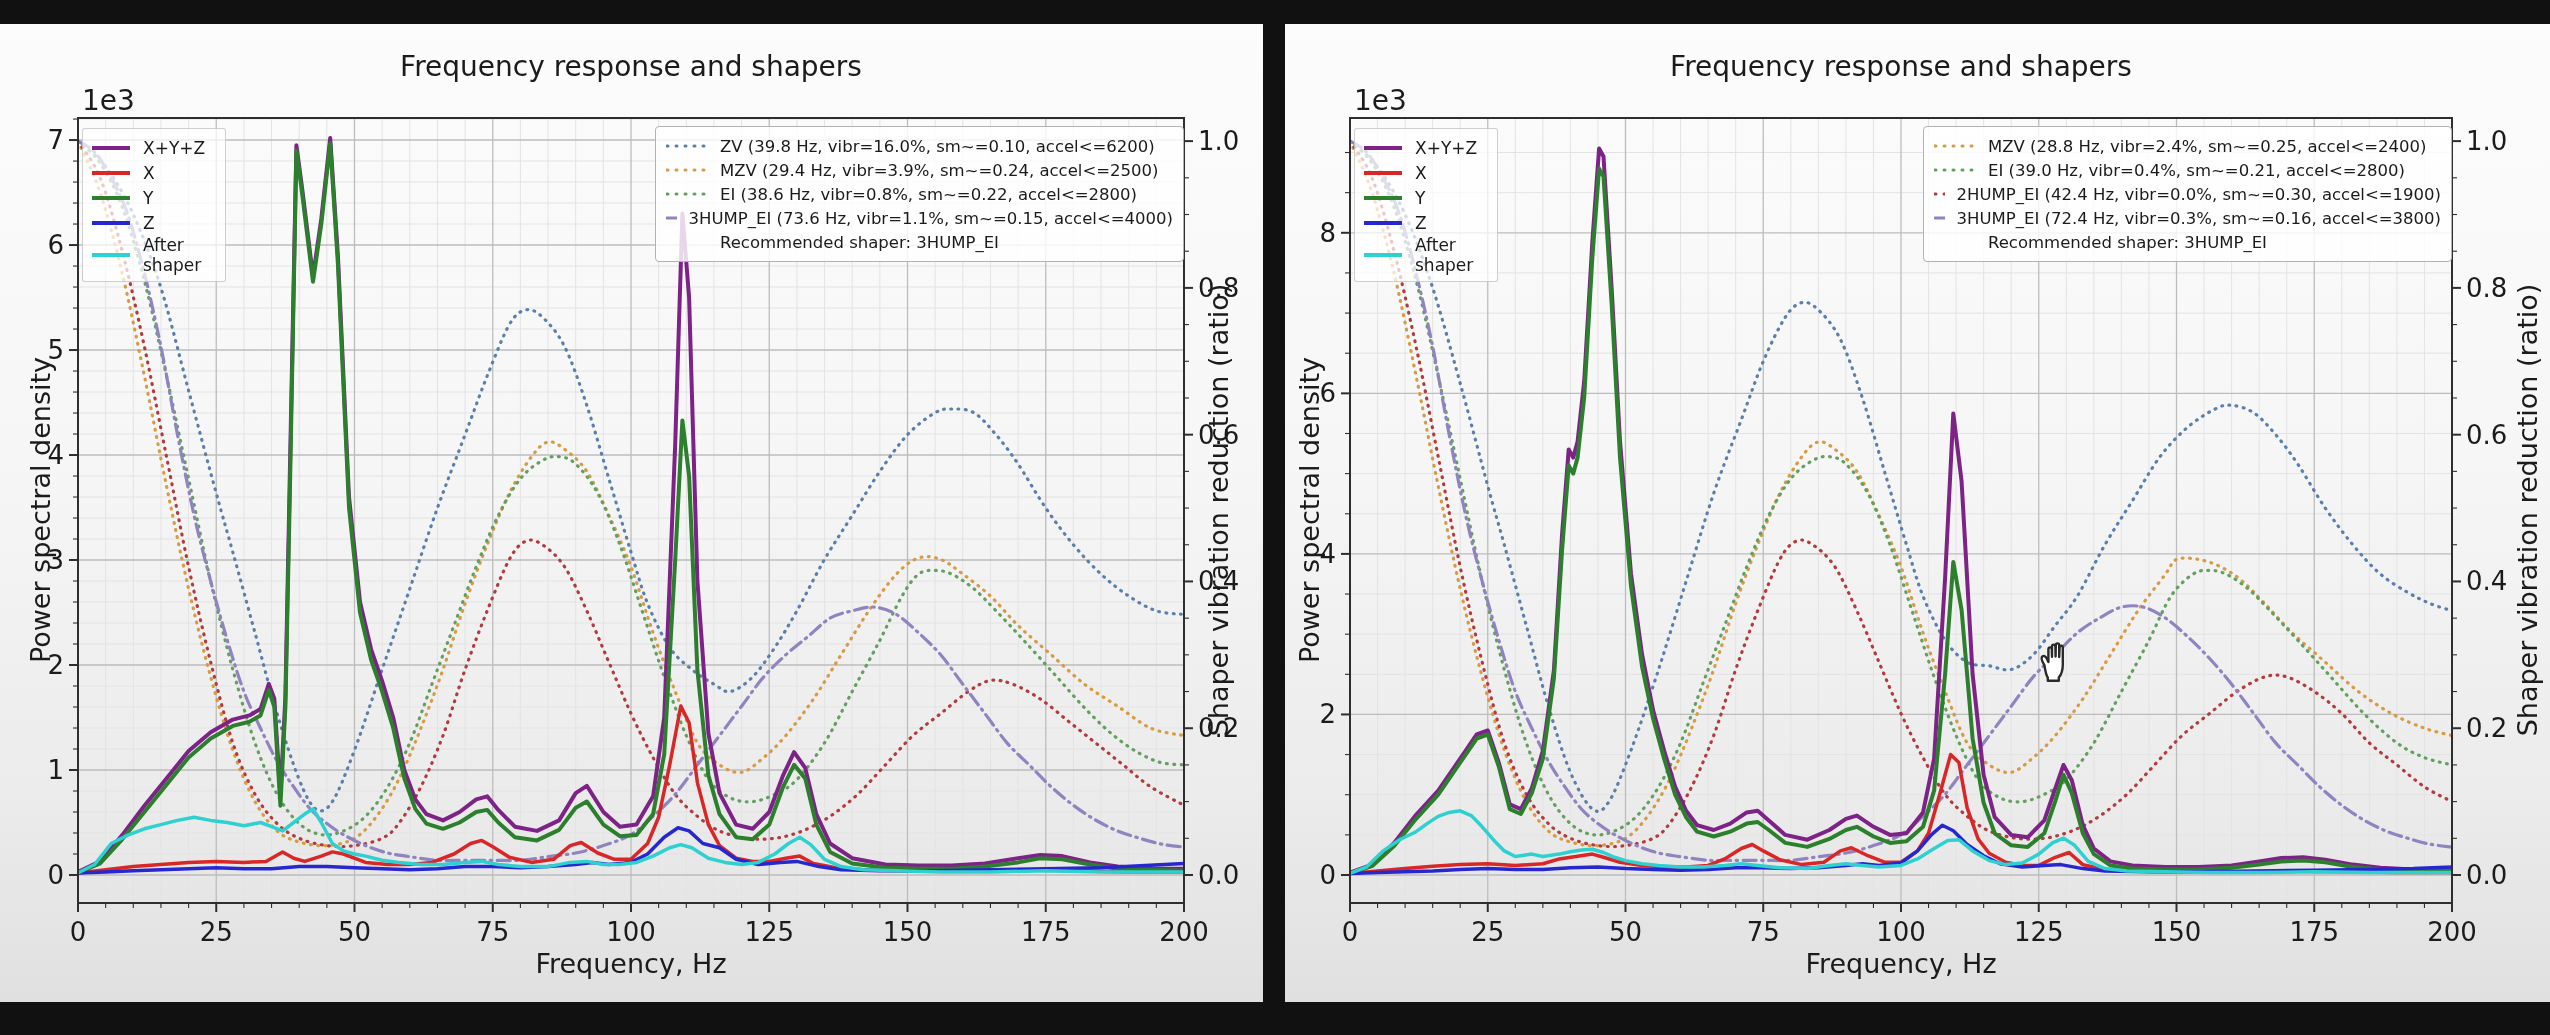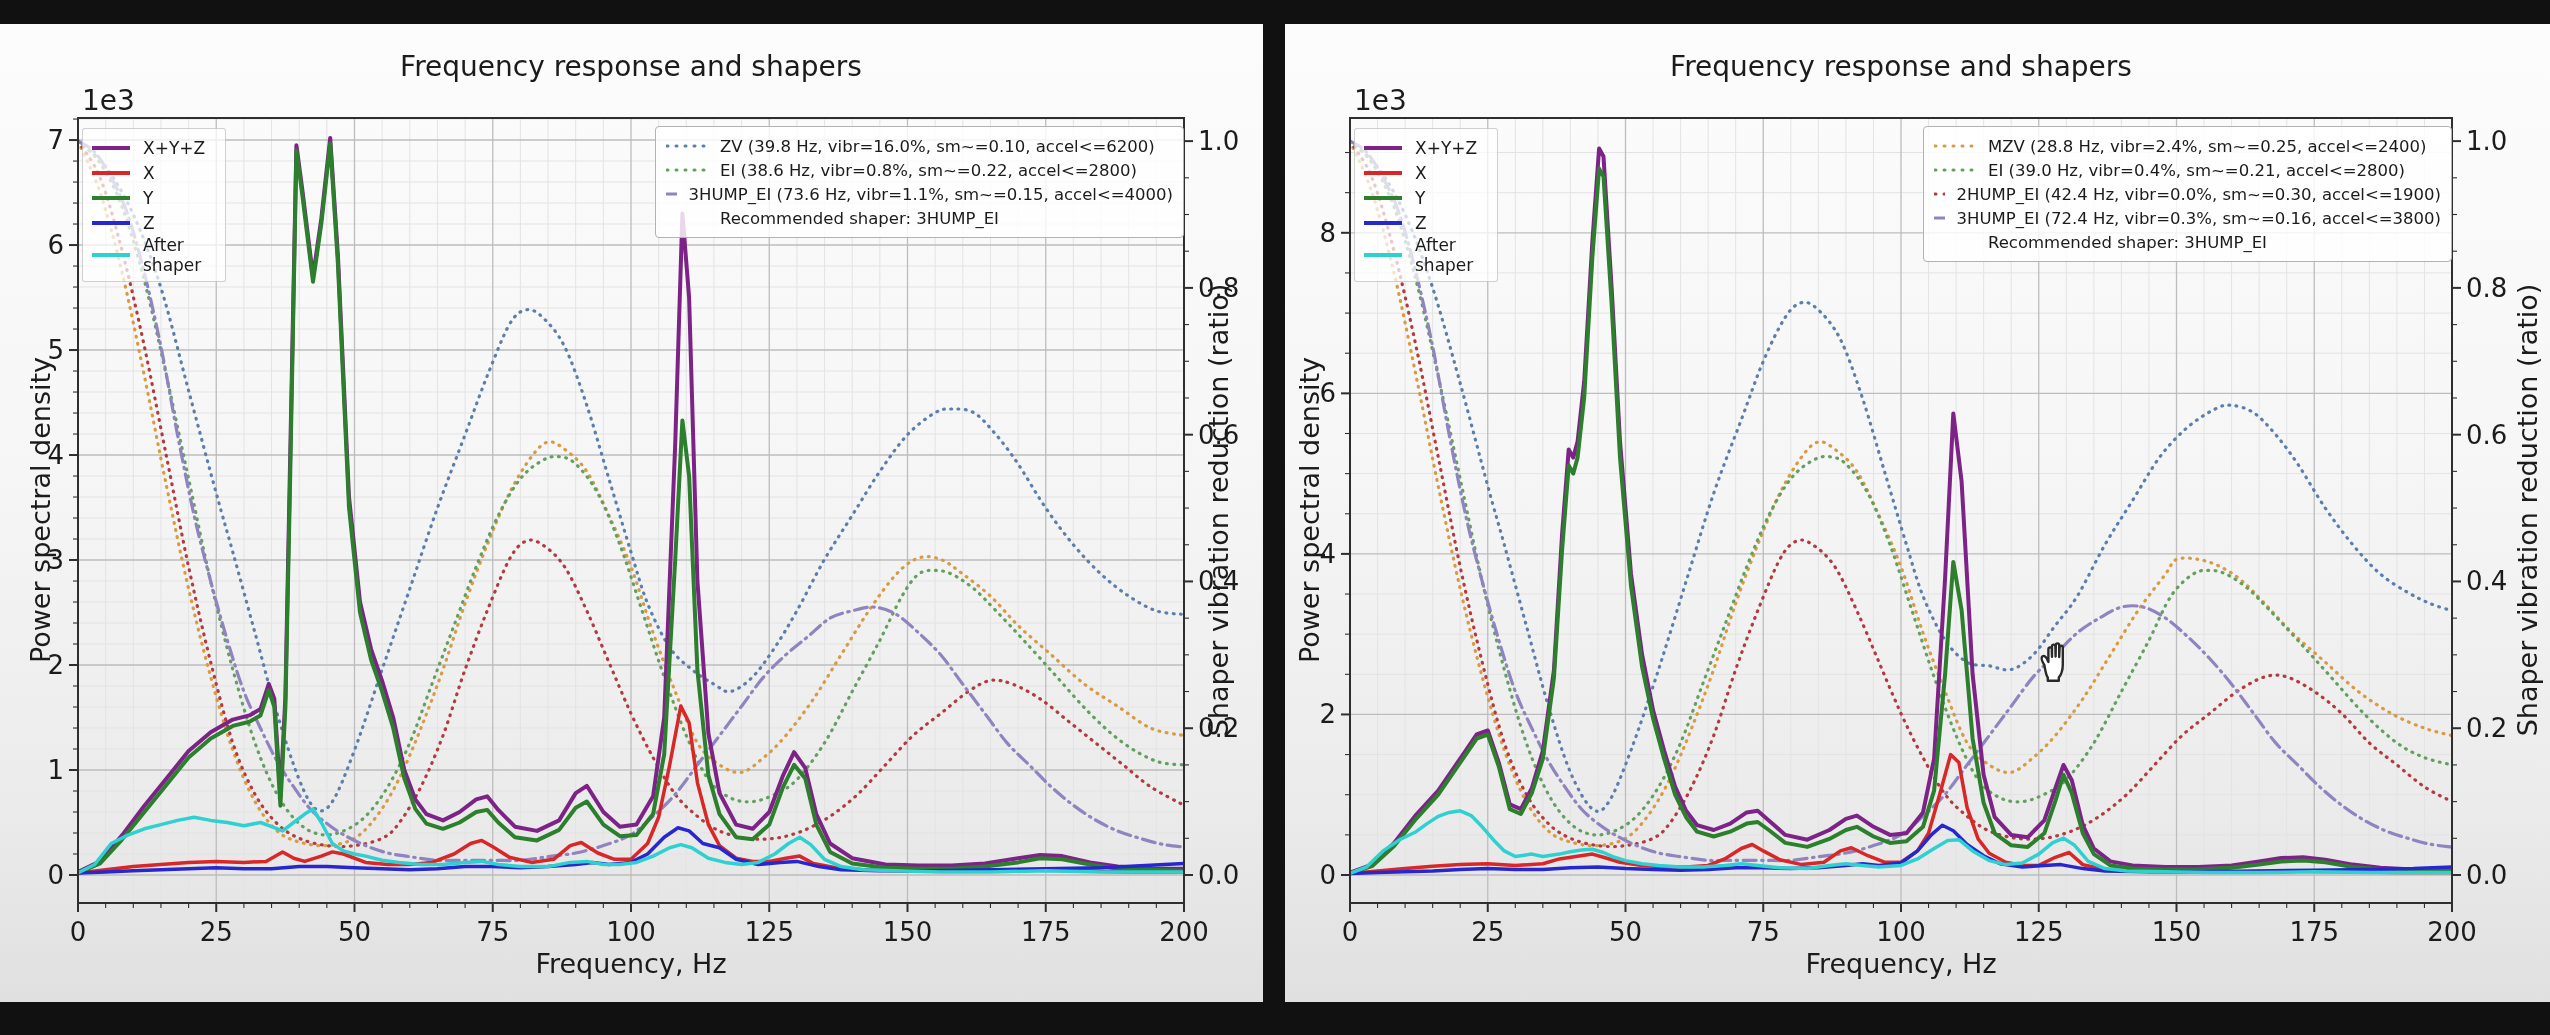--- a/index.html
+++ b/index.html
@@ -312,20 +312,26 @@
       </div>
     <div class="shaper-legend" id="shleg-0">
         <div class="sh-row">
           <svg width="42" height="8">
             <line x1="1" y1="4" x2="41" y2="4" stroke="#5b7fad" stroke-width="3" stroke-linecap="round" stroke-dasharray="1 8"></line>
           </svg>
           <span>ZV (39.8 Hz, vibr=16.0%, sm~=0.10, accel&lt;=6200)</span>
         </div>
         <div class="sh-row">
           <svg width="42" height="8">
+            <line x1="1" y1="4" x2="41" y2="4" stroke="#d79a45" stroke-width="3" stroke-linecap="round" stroke-dasharray="1 8"></line>
+          </svg>
+          <span>MZV (29.4 Hz, vibr=3.9%, sm~=0.24, accel&lt;=2500)</span>
+        </div>
+        <div class="sh-row">
+          <svg width="42" height="8">
             <line x1="1" y1="4" x2="41" y2="4" stroke="#63a05f" stroke-width="3" stroke-linecap="round" stroke-dasharray="1 8"></line>
           </svg>
           <span>EI (38.6 Hz, vibr=0.8%, sm~=0.22, accel&lt;=2800)</span>
         </div>
         <div class="sh-row">
           <svg width="42" height="8">
             <line x1="1" y1="4" x2="41" y2="4" stroke="#8f83c0" stroke-width="3" stroke-linecap="round" stroke-dasharray="12 5 1.5 5"></line>
           </svg>
           <span>3HUMP_EI (73.6 Hz, vibr=1.1%, sm~=0.15, accel&lt;=4000)</span>
         </div>

